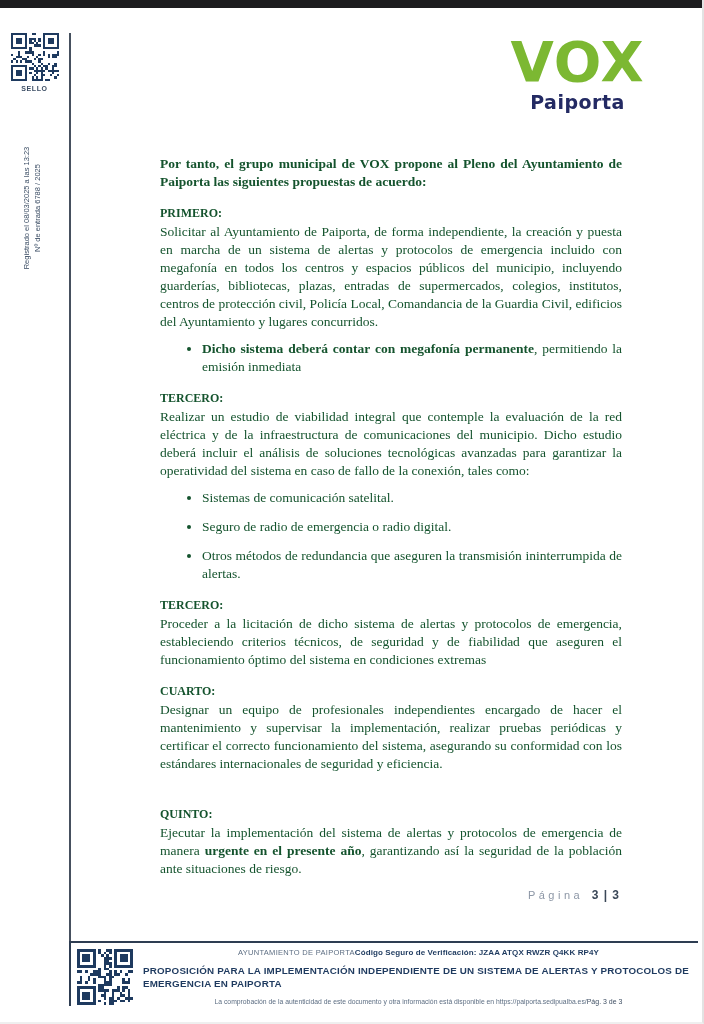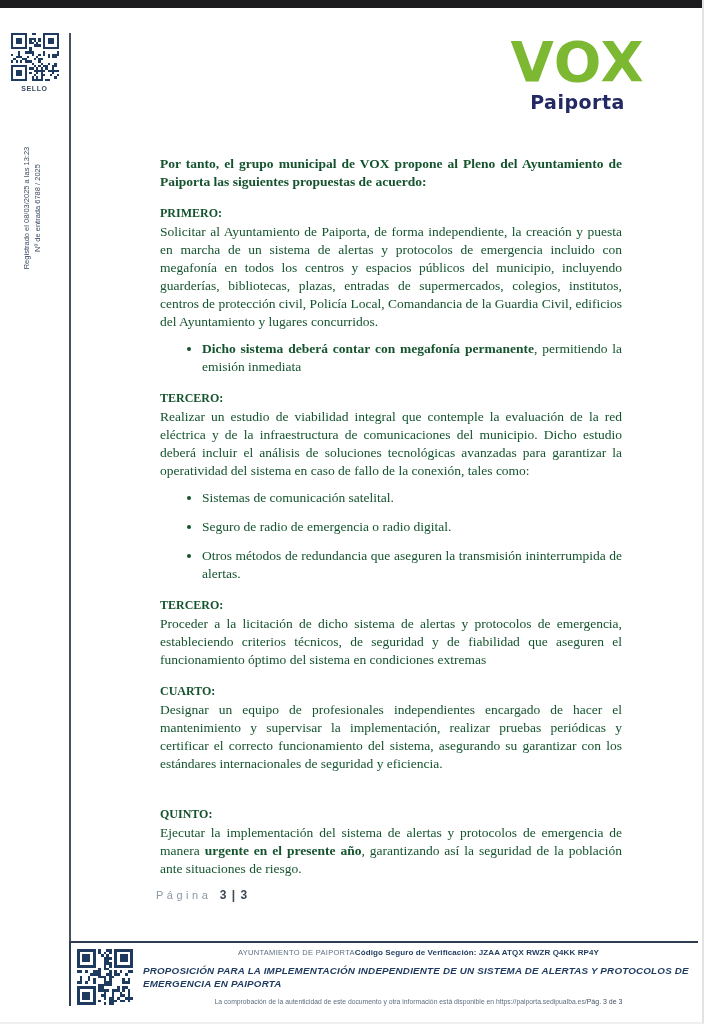--- a/index.html
+++ b/index.html
@@ -35,35 +35,35 @@
   .intro{font-weight:700;margin:0 0 13px 0;}
   .section-heading{font-size:12px;font-weight:700;margin:13px 0 1px 0;text-align:left;}
   .section-heading.extra-space{margin-top:32px;}
   .section-para{margin:0 0 6px 0;}
   .section-bullets{margin:9px 0 4px 0;padding-left:42px;}
   .section-bullets li{margin-bottom:11px;text-align:justify;}
   b{font-weight:700;}
 
   
   .page-indicator{
-    position:absolute;left:156px;top:885px;width:452px;text-align:left;
+    position:absolute;left:168px;top:885px;width:452px;text-align:right;
     font-family:"Liberation Sans",sans-serif;
   }
   .pi-label{font-size:11px;letter-spacing:3.5px;color:#8d97a6;}
   .pi-value{font-size:12px;font-weight:700;letter-spacing:1px;color:#3a4757;margin-left:4px;}
 
   
   .footer-rule{position:absolute;left:69px;right:4px;top:941px;height:2px;background:#2e3d52;}
   .footer-left-line{position:absolute;left:69px;top:941px;width:2px;height:65px;background:#2e3d52;}
   .footer-qr{position:absolute;left:77px;top:949px;width:56px;height:56px;}
   .footer-body{position:absolute;left:143px;top:948px;right:8px;}
   .footer-row{display:flex;justify-content:center;align-items:baseline;}
   .footer-org{font-size:7.5px;letter-spacing:.3px;color:#5d6e83;}
   .footer-verification{font-size:8px;font-weight:700;color:#1e3a5f;letter-spacing:.1px;}
-  .footer-title{margin-top:7px;font-size:9.8px;font-weight:700;line-height:13px;color:#1e3a5f;letter-spacing:.2px;text-align:left;font-style:italic;}
+  .footer-title{margin-top:7px;font-size:9.8px;font-weight:700;line-height:13px;color:#1e3a5f;letter-spacing:.2px;text-align:left;}
   .footer-note-row{margin-top:8px;}
   .footer-note{font-size:6.8px;color:#5d6e83;}
   .footer-page{font-size:7px;color:#3f4f63;}
 </style>
 </head>
 <body>
 
 <div class="top-strip"></div>
 
 <aside class="stamp">
@@ -202,21 +202,21 @@
       <h2 class="section-heading">TERCERO:</h2>
       <p class="section-para"><span>Realizar un estudio de viabilidad integral que contemple la evaluación de la red eléctrica y de la infraestructura de comunicaciones del municipio. Dicho estudio deberá incluir el análisis de soluciones tecnológicas avanzadas para garantizar la operatividad del sistema en caso de fallo de la conexión, tales como:</span></p>
       <ul class="section-bullets">
         <li><span>Sistemas de comunicación satelital.</span></li>
         <li><span>Seguro de radio de emergencia o radio digital.</span></li>
         <li><span>Otros métodos de redundancia que aseguren la transmisión ininterrumpida de alertas.</span></li>
       </ul>
       <h2 class="section-heading">TERCERO:</h2>
       <p class="section-para"><span>Proceder a la licitación de dicho sistema de alertas y protocolos de emergencia, estableciendo criterios técnicos, de seguridad y de fiabilidad que aseguren el funcionamiento óptimo del sistema en condiciones extremas</span></p>
       <h2 class="section-heading">CUARTO:</h2>
-      <p class="section-para"><span>Designar un equipo de profesionales independientes encargado de hacer el mantenimiento y supervisar la implementación, realizar pruebas periódicas y certificar el correcto funcionamiento del sistema, asegurando su garantizar con los estándares internacionales de seguridad y eficiencia.</span></p>
+      <p class="section-para"><span>Designar un equipo de profesionales independientes encargado de hacer el mantenimiento y supervisar la implementación, realizar pruebas periódicas y certificar el correcto funcionamiento del sistema, asegurando su conformidad con los estándares internacionales de seguridad y eficiencia.</span></p>
       <h2 class="section-heading extra-space">QUINTO:</h2>
       <p class="section-para"><span>Ejecutar la implementación del sistema de alertas y protocolos de emergencia de manera </span><b>urgente en el presente año</b><span>, garantizando así la seguridad de la población ante situaciones de riesgo.</span></p>
     </div>
 </main>
 
 <div class="page-indicator">
   <span class="pi-label">Página</span>
   <span class="pi-value">3 | 3</span>
 </div>
 

